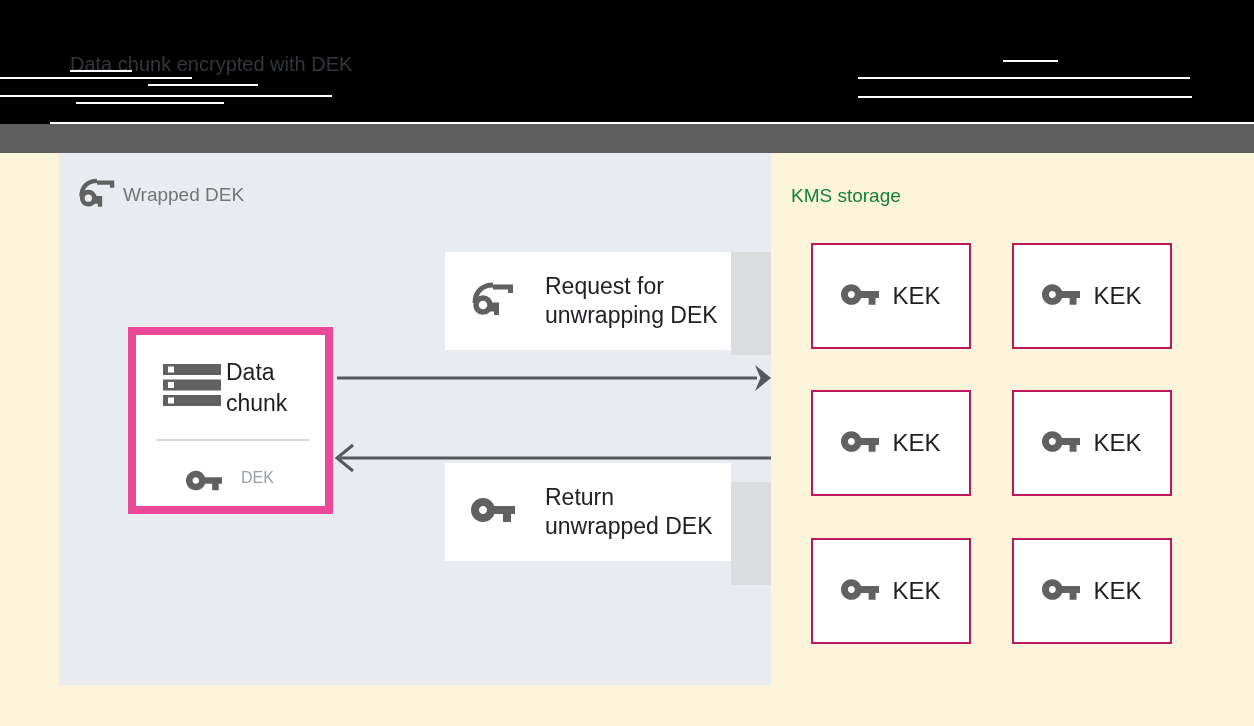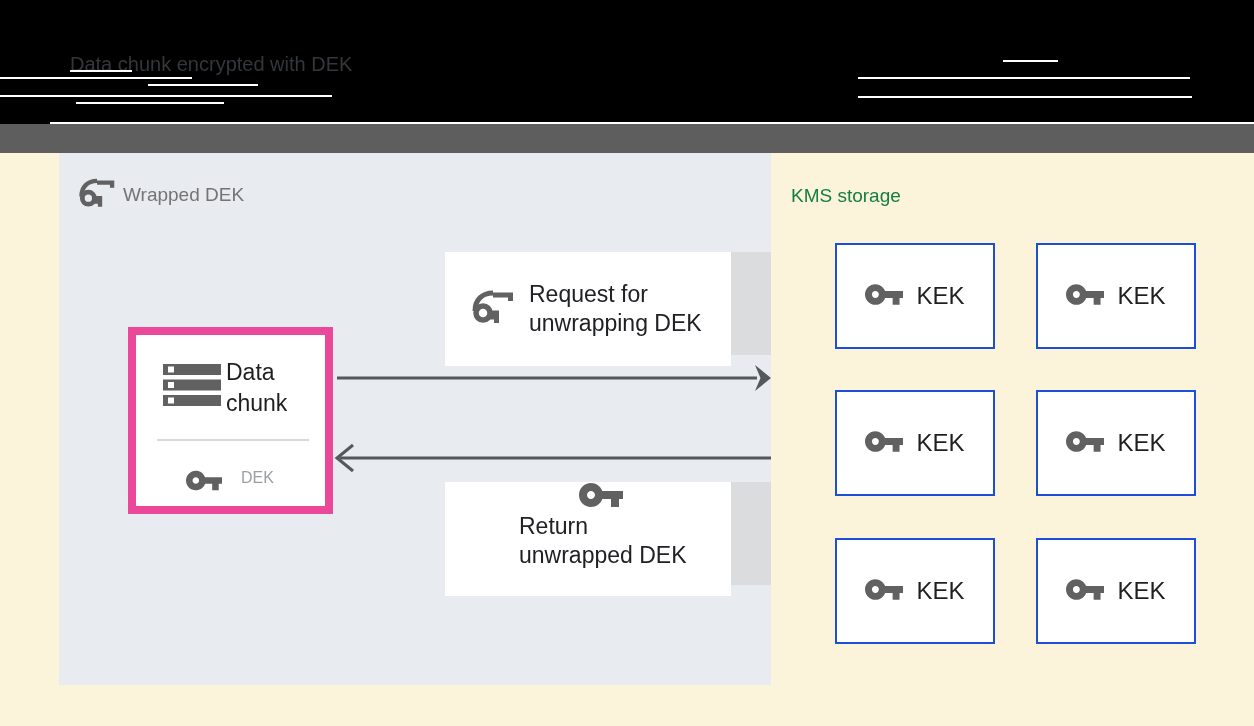--- a/index.html
+++ b/index.html
@@ -15,40 +15,40 @@
   .caption.right{left:858px;width:336px;text-align:center;}
   .artifact{position:absolute;height:2px;background:#ffffff;}
   .band{position:absolute;left:0;top:124px;width:1254px;height:29px;background:#5e5e5e;}
   
   .panel{position:absolute;left:59px;top:153px;width:712px;height:532px;background:#e8ebef;}
   .panel-label{position:absolute;left:64px;top:31px;font-size:19px;color:#747474;}
   .panel-label-icon{position:absolute;left:19px;top:24px;}
   .gray-strip{position:absolute;left:672px;width:40px;height:103px;background:#dbdcde;}
   .strip1{top:99px;} .strip2{top:329px;}
   .msg-box{
-    position:absolute;left:386px;width:286px;height:114px;background:#fff;
-    display:flex;align-items:center;box-sizing:border-box;padding-left:26px;
+    position:absolute;left:386px;width:286px;height:98px;background:#fff;
+    display:flex;align-items:center;box-sizing:border-box;padding-left:26px;gap:16px;
   }
   .msg-box .txt{margin-left:14px;width:178px;font-size:23px;line-height:29px;color:#202124;}
-  .box-request{top:99px;} .box-return{top:329px;flex-direction:column;}
+  .box-request{top:99px;} .box-return{top:310px;}
   
   .chunk-box{
     position:absolute;left:69px;top:174px;width:205px;height:187px;
     background:#fff;border:8px solid #ec4899;box-sizing:border-box;
   }
   .chunk-label{position:absolute;left:90px;top:22px;width:100px;font-size:23px;line-height:31px;color:#1f1f1f;}
   .chunk-icon{position:absolute;left:27px;top:29px;}
   .chunk-divider{position:absolute;left:21px;top:104px;width:152px;height:2px;background:#d9d9d9;}
   .dek-key{position:absolute;left:50px;top:135px;}
   .dek-label{position:absolute;left:105px;top:134px;font-size:16px;color:#9aa0a6;}
   
   .kms-label{position:absolute;left:791px;top:185px;font-size:19px;color:#15803d;}
   .kek-box{
-    position:absolute;width:160px;height:106px;background:#fff;border:2px solid #1d4ed8;
-    box-sizing:border-box;display:flex;align-items:center;justify-content:center;gap:13px;margin-left:24px;
+    position:absolute;width:160px;height:106px;background:#fff;border:2px solid #be185d;
+    box-sizing:border-box;display:flex;align-items:center;justify-content:center;gap:13px;
   }
   .kek-box .lbl{font-size:24px;color:#1f1f1f;}
   .c1{left:811px;} .c2{left:1012px;}
   .r1{top:243px;} .r2{top:390px;} .r3{top:538px;}
   
   .arrows{position:absolute;left:0;top:0;pointer-events:none;z-index:5;}
 </style>
 </head>
 <body>
 

